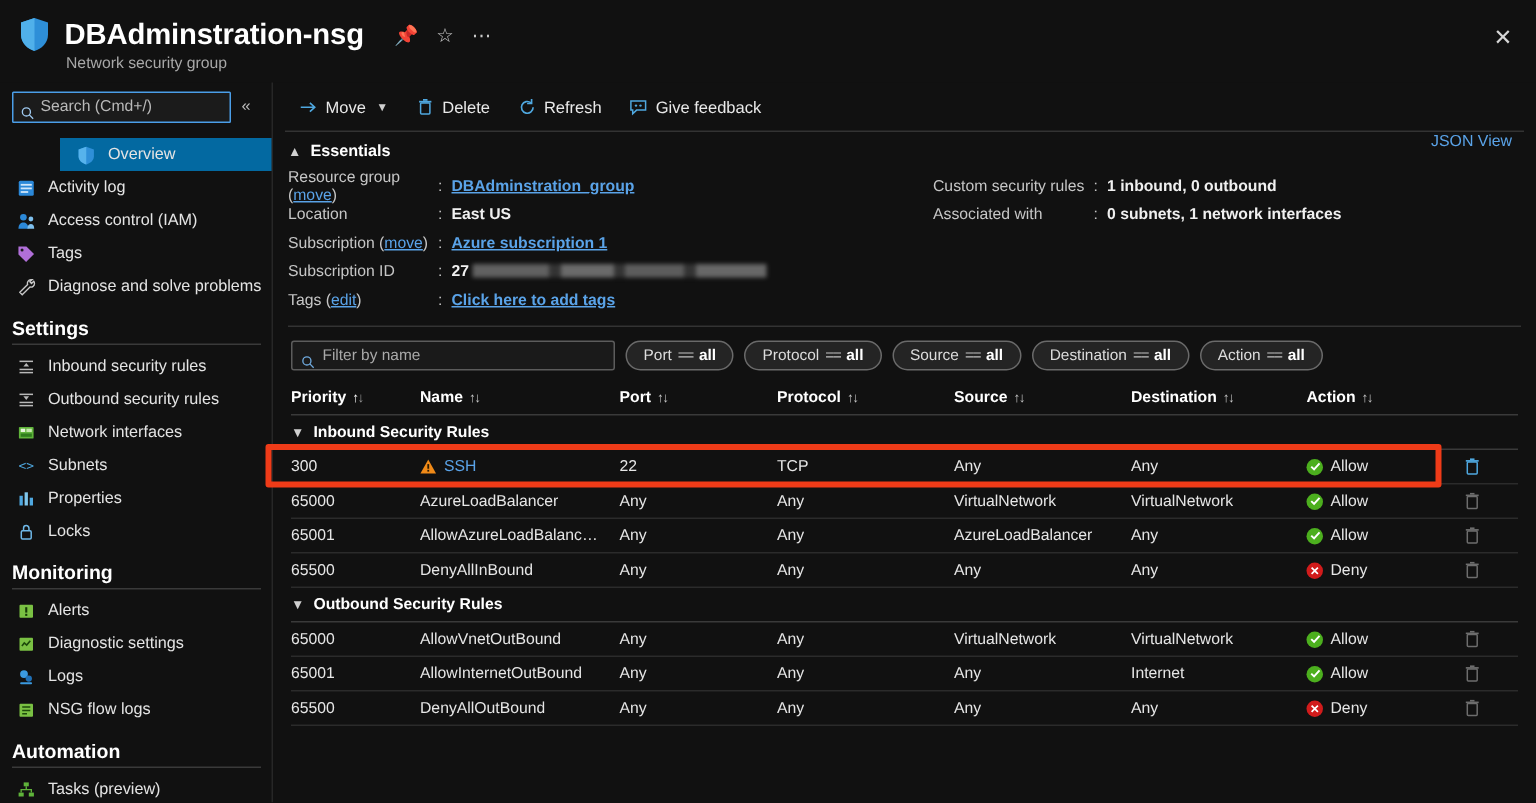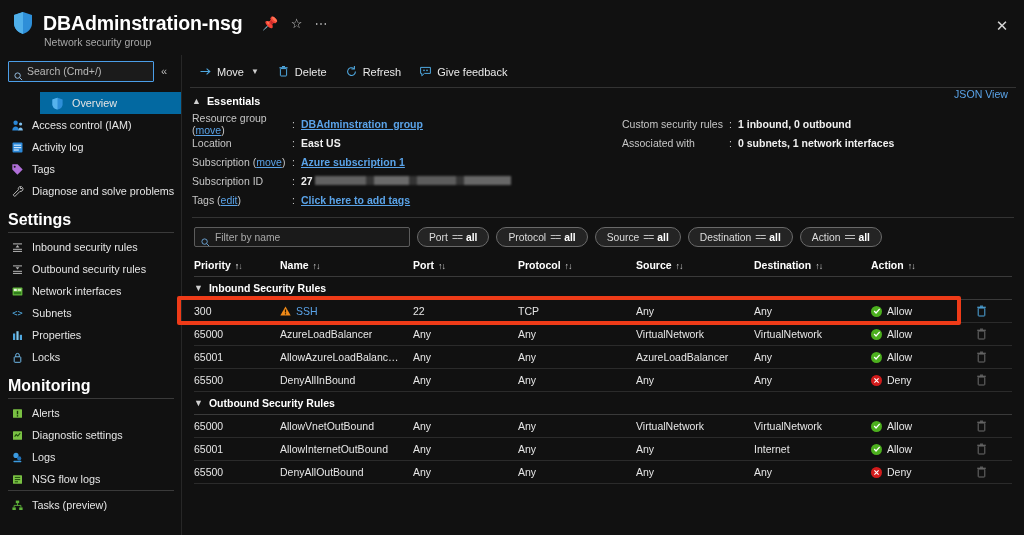--- a/index.html
+++ b/index.html
@@ -41,21 +41,21 @@
   .collapse { width: 20px; text-align: center; color: #bdbdbd; font-size: 11px; cursor: pointer; }
 
   .nav-item {
     display: flex; align-items: center; gap: 8px; height: 22px; padding-left: 11px;
     font-size: 10.8px; color: #e4e4e4; cursor: pointer; white-space: nowrap;
   }
   .nav-item.active { background: #0369a1; margin-left: 40px; }
   .nav-icon { width: 13px; height: 13px; flex: 0 0 13px; display: flex; align-items: center; justify-content: center; }
   .nav-icon svg { display: block; }
   .sec-head {
-    font-size: 16px; font-weight: bold; color: #ffffff; padding: 9px 0 3px 8px;
+    font-size: 13px; font-weight: bold; color: #ffffff; padding: 9px 0 3px 8px;
   }
   .sec-rule { height: 1px; background: #3a3a3a; margin: 0 8px 3px 8px; }
   .sidebar-divider { position: absolute; top: 0; right: 0; width: 1px; height: 100%; background: #272727; }
 
   
   .main { flex: 1 1 auto; min-width: 0; position: relative; background: #111111; }
 
   .toolbar { display: flex; align-items: center; gap: 0; height: 27px; padding: 0 0 0 8px; margin-top: 3px; }
   .tb-btn { display: flex; align-items: center; gap: 5px; padding: 0 9px; height: 24px; font-size: 11px; color: #e9e9e9; cursor: pointer; }
   .tb-btn .ticon { width: 13px; height: 13px; display: flex; align-items: center; justify-content: center; flex: 0 0 13px; }
@@ -185,44 +185,44 @@
               <path d="M6.5 0.8 L11.6 2.6 L11.6 7.2 C11.6 10.3 9 12 6.5 12.6 C4 12 1.4 10.3 1.4 7.2 L1.4 2.6 Z" fill="#2e8fd8"></path>
               <path d="M6.5 0.8 L6.5 12.6 C4 12 1.4 10.3 1.4 7.2 L1.4 2.6 Z" fill="#56b3ec"></path>
             </svg>
         </span>
         <span>Overview</span>
       </div>
 
       <div class="nav-item">
         <span class="nav-icon">
           <svg viewBox="0 0 13 13" width="13" height="13">
+              <rect x="1.5" y="1.5" width="10" height="10" rx="1" fill="#2b88d8"></rect>
+              <rect x="2.8" y="3.6" width="7.4" height="1.2" fill="#cfe6fa"></rect>
+              <rect x="2.8" y="6" width="7.4" height="1.2" fill="#cfe6fa"></rect>
+              <rect x="2.8" y="8.4" width="5" height="1.2" fill="#cfe6fa"></rect>
+            </svg>
+        </span>
+        <span>Activity log</span>
+      </div>
+
+      <div class="nav-item">
+        <span class="nav-icon">
+          <svg viewBox="0 0 13 13" width="13" height="13">
               <circle cx="4.6" cy="3.8" r="2.2" fill="#2b88d8"></circle>
               <path d="M1.3 11.5 C1.3 8.6 3 7.4 4.6 7.4 C6.2 7.4 7.9 8.6 7.9 11.5 Z" fill="#2b88d8"></path>
               <circle cx="9.6" cy="5" r="1.6" fill="#7fc0ee"></circle>
               <path d="M7.3 11.5 C7.3 9.3 8.4 8.4 9.6 8.4 C10.8 8.4 11.8 9.3 11.8 11.5 Z" fill="#7fc0ee"></path>
             </svg>
         </span>
         <span>Access control (IAM)</span>
       </div>
 
       <div class="nav-item">
         <span class="nav-icon">
           <svg viewBox="0 0 13 13" width="13" height="13">
-              <rect x="1.5" y="1.5" width="10" height="10" rx="1" fill="#2b88d8"></rect>
-              <rect x="2.8" y="3.6" width="7.4" height="1.2" fill="#cfe6fa"></rect>
-              <rect x="2.8" y="6" width="7.4" height="1.2" fill="#cfe6fa"></rect>
-              <rect x="2.8" y="8.4" width="5" height="1.2" fill="#cfe6fa"></rect>
-            </svg>
-        </span>
-        <span>Activity log</span>
-      </div>
-
-      <div class="nav-item">
-        <span class="nav-icon">
-          <svg viewBox="0 0 13 13" width="13" height="13">
               <path d="M6.6 1.3 L11.7 6.4 L6.4 11.7 L1.3 6.6 L1.3 1.3 Z" fill="#b06fd8"></path>
               <circle cx="3.7" cy="3.7" r="1" fill="#1b1b1b"></circle>
             </svg>
         </span>
         <span>Tags</span>
       </div>
 
       <div class="nav-item">
         <span class="nav-icon">
           <svg viewBox="0 0 13 13" width="13" height="13">
@@ -331,20 +331,21 @@
       <div class="nav-item">
         <span class="nav-icon">
           <svg viewBox="0 0 13 13" width="13" height="13">
               <rect x="2" y="2.2" width="9" height="8.6" rx="0.6" fill="#7ac143"></rect>
               <path d="M3.8 4.4 H9.2 M3.8 6.6 H9.2 M3.8 8.8 H7" stroke="#1d4a0b" stroke-width="1"></path>
             </svg>
         </span>
         <span>NSG flow logs</span>
       </div>
 
+      <div class="sec-head">Automation</div>
       <div class="sec-rule"></div>
 
       <div class="nav-item">
         <span class="nav-icon">
           <svg viewBox="0 0 13 13" width="13" height="13">
               <rect x="4.8" y="1.6" width="3.4" height="2.6" fill="#5fb33a"></rect>
               <rect x="1.4" y="8.4" width="3.4" height="2.6" fill="#5fb33a"></rect>
               <rect x="8.2" y="8.4" width="3.4" height="2.6" fill="#5fb33a"></rect>
               <path d="M6.5 4.2 V6.4 M3.1 8.4 V6.4 H9.9 V8.4" stroke="#5fb33a" stroke-width="0.9" fill="none"></path>
             </svg>

